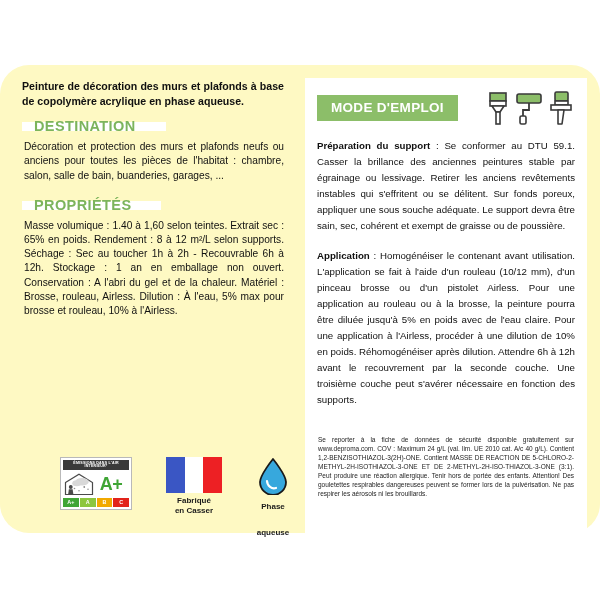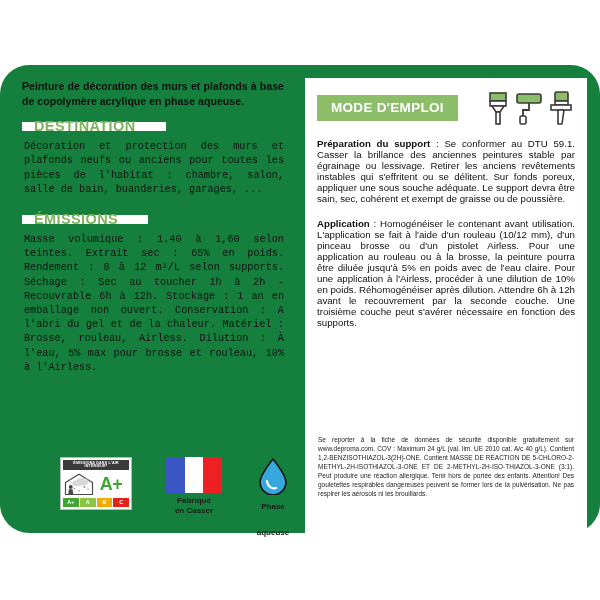--- a/index.html
+++ b/index.html
@@ -12,21 +12,21 @@
     height: 600px;
     font-family: "Liberation Sans", sans-serif;
     overflow: hidden;
   }
   .sheet {
     position: absolute;
     left: 0;
     top: 65px;
     width: 600px;
     height: 468px;
-    background: #15803d;
+    background: #fef9c3;
     border-radius: 29px;
   }
   .left-col {
     position: absolute;
     left: 22px;
     top: 14px;
     width: 262px;
   }
   .intro {
     font-size: 10.6px;
@@ -48,21 +48,20 @@
     margin: 0 0 9px 0;
   }
   .banner-wrap { line-height: 0; }
   .body-text {
     font-size: 10.2px;
     color: #111111;
     line-height: 14.2px;
     text-align: justify;
     text-justify: inter-word;
     margin: 0 0 18px 2px;
-    font-family: Liberation Mono, monospace;
   }
   .body-text.tight { margin-bottom: 20px; }
 
   
   .right-col {
     position: absolute;
     left: 305px;
     top: 13px;
     width: 282px;
     height: 552px;
@@ -81,21 +80,21 @@
     color: #ffffff;
     font-size: 13.5px;
     font-weight: bold;
     letter-spacing: 0.3px;
     padding: 5px 14px 6px 14px;
   }
   .tools { display: flex; align-items: flex-end; gap: 5px; padding-right: 2px; }
   .rp {
     font-size: 9.7px;
     color: #111111;
-    line-height: 11px;
+    line-height: 16px;
     text-align: justify;
     text-justify: inter-word;
     margin: 0 0 14px 0;
   }
   .rp b { font-weight: bold; }
   .legal {
     position: absolute;
     left: 13px;
     right: 13px;
     top: 350px;
@@ -177,21 +176,21 @@
   <div class="left-col">
 
     <p class="intro">Peinture de décoration des murs et plafonds à base de copolymère acrylique en phase aqueuse.</p>
 
     <div class="banner-wrap">
       <span class="banner">DESTINATION</span>
     </div>
     <p class="body-text">Décoration et protection des murs et plafonds neufs ou anciens pour toutes les pièces de l'habitat : chambre, salon, salle de bain, buanderies, garages, ...</p>
 
     <div class="banner-wrap">
-      <span class="banner">ÉMISSIONS</span>
+      <span class="banner">PROPRIÉTÉS</span>
     </div>
 
     <p class="body-text tight">Masse volumique : 1.40 à 1,60 selon teintes. Extrait sec : 65% en poids. Rendement : 8 à 12 m²/L selon supports. Séchage : Sec au toucher 1h à 2h - Recouvrable 6h à 12h. Stockage : 1 an en emballage non ouvert. Conservation : A l'abri du gel et de la chaleur.  Matériel : Brosse, rouleau, Airless. Dilution : À l'eau, 5% max pour brosse et rouleau, 10% à l'Airless.</p>
   </div>
 
   <div class="logos">
 
     <div class="logo-item">
       <div class="emis">
         <div class="emis-title">ÉMISSIONS DANS L'AIR INTÉRIEUR*</div>

